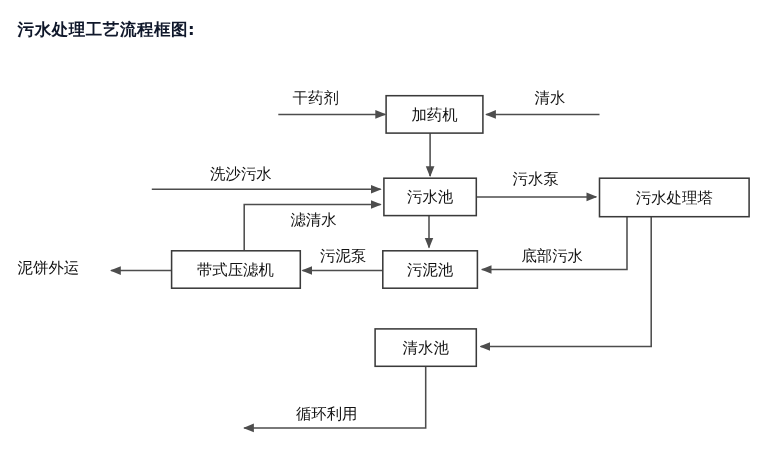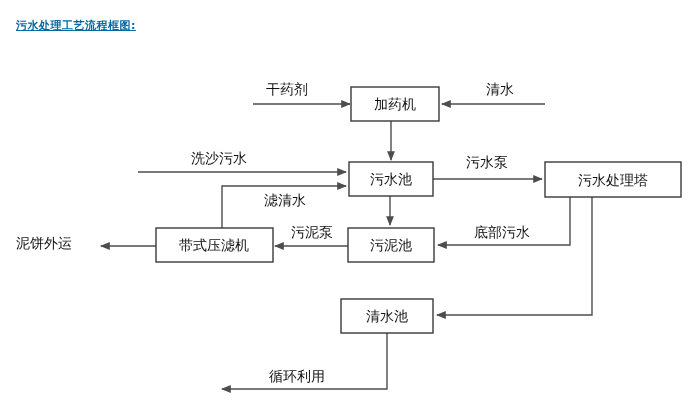--- a/index.html
+++ b/index.html
@@ -12,26 +12,25 @@
     width: 700px;
     height: 420px;
     background: #ffffff;
     overflow: hidden;
     font-family: "DejaVu Sans", "Liberation Sans", sans-serif;
   }
   #diagram-title {
     position: absolute;
     left: 16px;
     top: 18px;
-    font-size: 11px;
+    font-size: 15px;
     font-weight: bold;
-    color: #0369a1;
+    color: #0f172a;
     letter-spacing: 0.5px;
     white-space: nowrap;
-    text-decoration: underline;
   }
   svg#flow {
     position: absolute;
     left: 0;
     top: 0;
     width: 700px;
     height: 420px;
   }
   .box-rect {
     fill: #ffffff;

